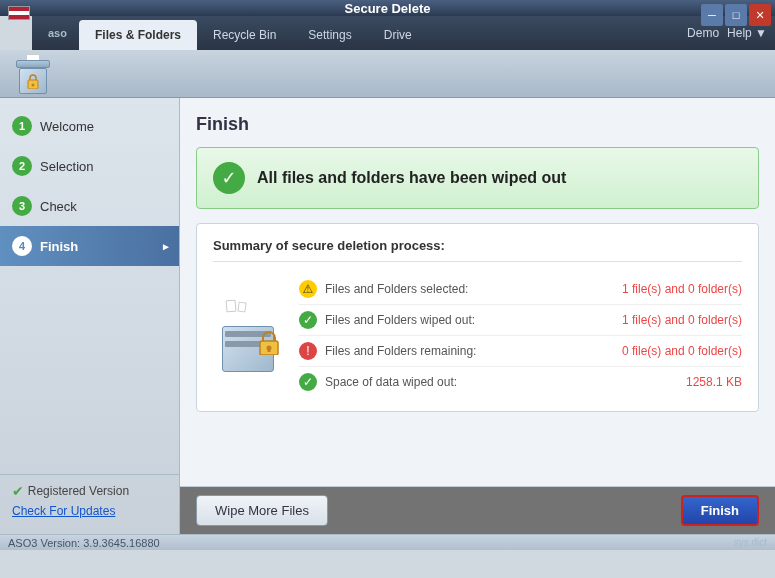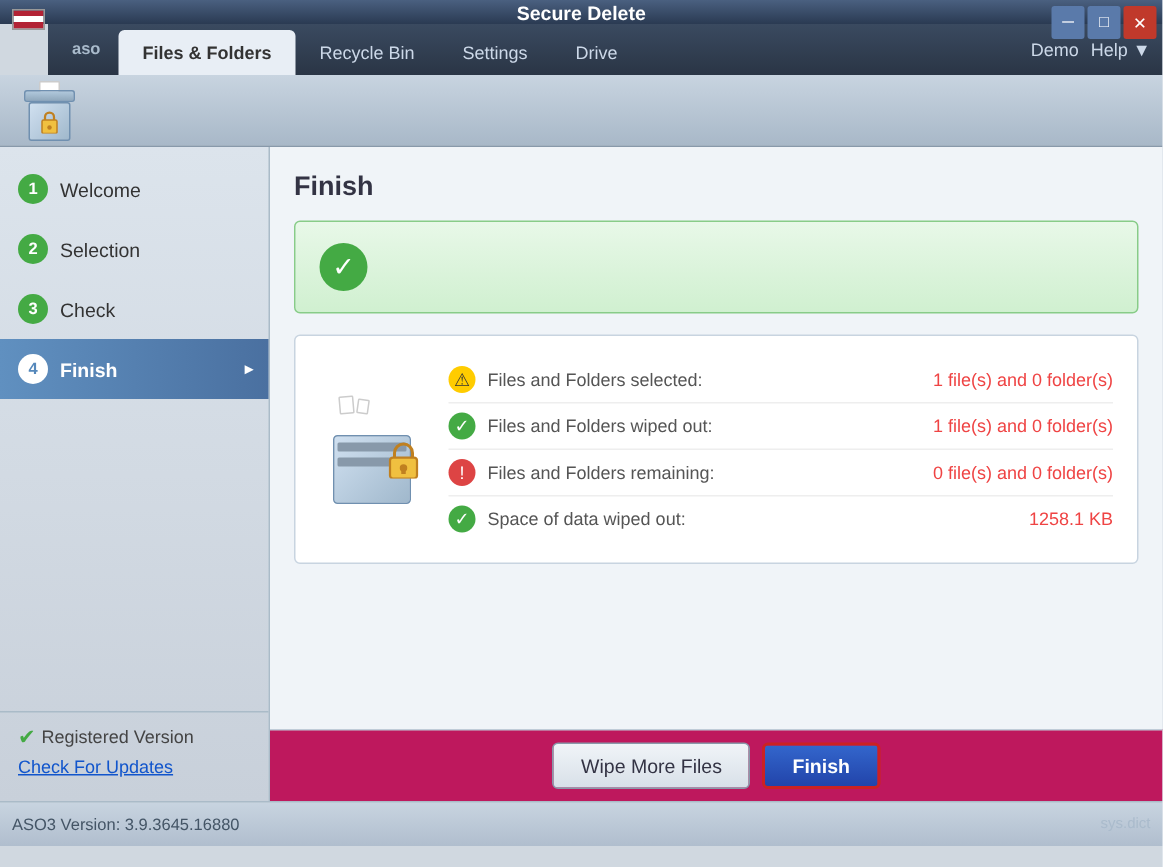--- a/index.html
+++ b/index.html
@@ -289,37 +289,37 @@
     }
     .row-icon.warning { background: #ffcc00; color: #333; }
     .row-icon.success { background: #44aa44; color: white; }
     .row-icon.error { background: #dd4444; color: white; }
     .row-label { flex: 1; color: #555; }
     .row-value { color: #ef4444; font-weight: 500; }
 
     
     #bottom-bar {
       background: linear-gradient(to bottom, #c8d4e0, #b0bece);
-      height: 30px;
+      height: 16px;
       display: flex;
       align-items: center;
       padding: 0 8px;
       border-top: 1px solid #aabbc8;
       font-size: 11px;
       color: #445566;
     }
     .version-text { flex: 1; }
 
     
     #action-buttons {
       display: flex;
-      justify-content: center;
+      justify-content: space-between;
       gap: 8px;
       padding: 8px 16px;
-      background: #be185d;
+      background: #737373;
       border-top: 1px solid #c0ccd8;
     }
     .btn {
       padding: 6px 18px;
       border-radius: 4px;
       border: 1px solid #8899aa;
       cursor: pointer;
       font-size: 13px;
       font-weight: 500;
     }
@@ -450,23 +450,25 @@
       <a class="check-updates-link">Check For Updates</a>
     </div>
   </div>
 
   <div id="content-wrapper" style="flex:1;display:flex;flex-direction:column;">
     <div id="content">
       <div class="content-title">Finish</div>
 
       <div class="success-banner">
         <div class="success-icon">✓</div>
+        <span class="success-text">All files and folders have been wiped out</span>
       </div>
 
       <div class="summary-box">
+        <div class="summary-title">Summary of secure deletion process:</div>
         <div class="summary-content">
 
           <div class="summary-image">
             <div style="position:relative;width:60px;height:72px;">
 
               <div style="width:52px;height:46px;background:linear-gradient(135deg,#d0e0f0,#a0b8cc);border:1px solid #7090b0;border-radius:3px;position:absolute;bottom:0;left:4px;">
                 <div style="width:46px;height:6px;background:#8899aa;margin:4px auto 0;border-radius:1px;"></div>
                 <div style="width:46px;height:6px;background:#8899aa;margin:4px auto 0;border-radius:1px;"></div>
               </div>
 

